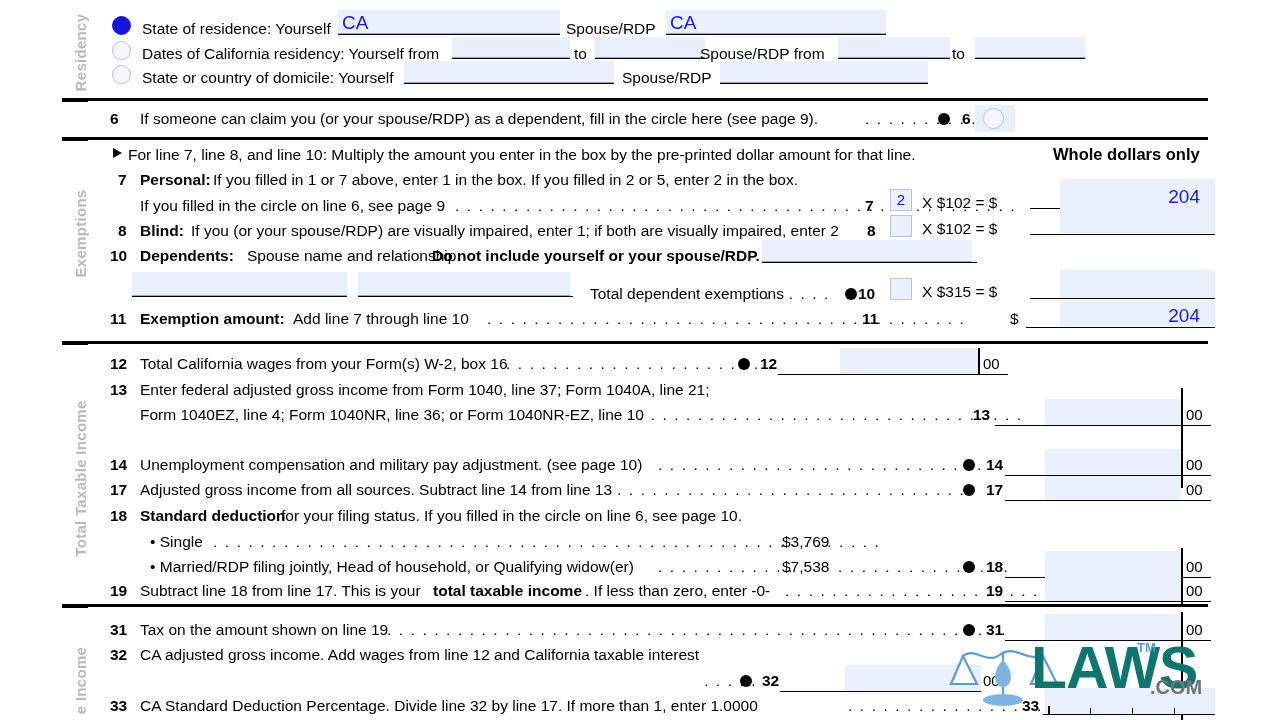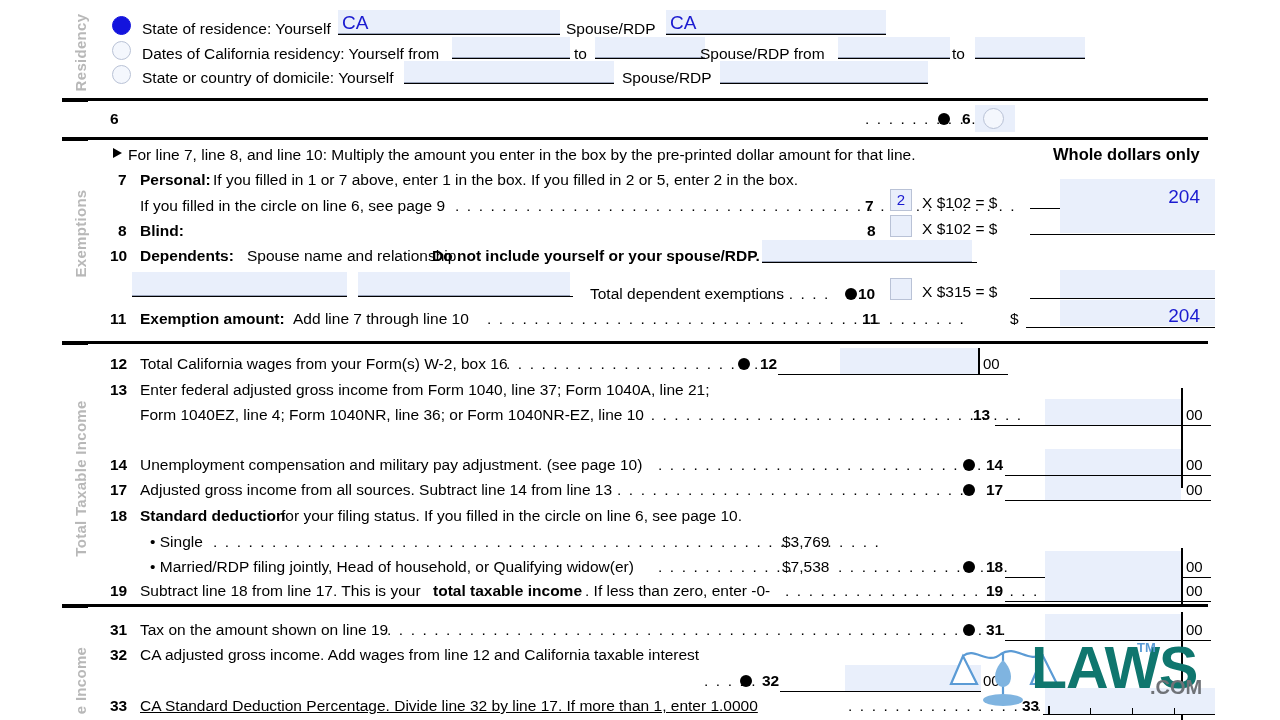--- a/index.html
+++ b/index.html
@@ -134,20 +134,21 @@
   <div class="uline" style="left:975px;top:58px;width:110px;"></div>
 
   <div class="t" style="left:142px;top:69px;">State or country of domicile: Yourself</div>
   <div class="fld" style="left:404px;top:61px;width:210px;height:22px;"></div>
   <div class="uline" style="left:404px;top:83px;width:210px;"></div>
   <div class="t" style="left:622px;top:69px;">Spouse/RDP</div>
   <div class="fld" style="left:720px;top:61px;width:208px;height:22px;"></div>
   <div class="uline" style="left:720px;top:83px;width:208px;"></div>
 
   <div class="num" style="left:110px;top:110px;">6</div>
+  <div class="t" style="left:140px;top:110px;">If someone can claim you (or your spouse/RDP) as a dependent, fill in the circle here (see page 9).</div>
   <div class="t dots" style="left:865px;top:110px;">. . . . . . . . . . .</div>
   <div class="dotblk" style="left:938px;top:113px;"></div>
   <div class="num" style="left:962px;top:110px;">6</div>
   <div class="fld nb" style="left:975px;top:105px;width:40px;height:27px;"></div>
   <div class="circ" style="left:983px;top:108px;width:21px;height:21px;"></div>
 
   <div class="tri" style="left:113px;top:148px;"></div>
   <div class="t" style="left:128px;top:146px;">For line 7, line 8, and line 10: Multiply the amount you enter in the box by the pre-printed dollar amount for that line.</div>
   <div class="t b" style="left:1053px;top:145px;font-size:16.5px;">Whole dollars only</div>
 
@@ -160,20 +161,21 @@
   <div class="sqbox" style="left:890px;top:189px;">
       <span>2</span>
     </div>
   <div class="t" style="left:922px;top:194px;">X  $102  =  $</div>
   <div class="fld nb" style="left:1060px;top:179px;width:155px;height:28px;"></div>
   <div class="uline" style="left:1030px;top:208px;width:185px;"></div>
   <div class="val r" style="left:1060px;top:186px;width:140px;">204</div>
 
   <div class="num" style="left:118px;top:222px;">8</div>
   <div class="t b" style="left:140px;top:222px;">Blind:</div>
+  <div class="t" style="left:191px;top:222px;">If you (or your spouse/RDP) are visually impaired, enter 1; if both are visually impaired, enter 2</div>
   <div class="num" style="left:867px;top:222px;">8</div>
   <div class="sqbox" style="left:890px;top:215px;">
       <span></span>
     </div>
   <div class="t" style="left:922px;top:220px;">X  $102  =  $</div>
   <div class="fld nb" style="left:1060px;top:205px;width:155px;height:28px;"></div>
   <div class="uline" style="left:1030px;top:234px;width:185px;"></div>
   <div class="val r" style="left:1060px;top:212px;width:140px;"></div>
 
   <div class="num" style="left:110px;top:247px;">10</div>
@@ -304,21 +306,21 @@
   <div class="t" style="left:140px;top:646px;">CA adjusted gross income. Add wages from line 12 and California taxable interest</div>
   <div class="t dots" style="left:704px;top:672px;">. . . . .</div>
   <div class="dotblk" style="left:740px;top:675px;"></div>
   <div class="num" style="left:762px;top:672px;">32</div>
   <div class="fld nb" style="left:845px;top:665px;width:136px;height:26px;"></div>
   <div class="uline" style="left:780px;top:691px;width:201px;"></div>
   <div class="val r" style="left:848px;top:669px;width:126px;"></div>
   <div class="cents" style="left:983px;top:672px;">00</div>
 
   <div class="num" style="left:110px;top:697px;">33</div>
-  <div class="t" style="left:140px;top:697px;text-decoration:underline;">CA Standard Deduction Percentage. Divide line 32 by line 17. If more than 1, enter 1.0000</div>
+  <div class="t" style="left:140px;top:697px;">CA Standard Deduction Percentage. Divide line 32 by line 17. If more than 1, enter 1.0000</div>
   <div class="t dots" style="left:848px;top:697px;">. . . . . . . . . . . . . . . . . . . . . . . .</div>
   <div class="num" style="left:1022px;top:697px;">33</div>
   <div class="fld nb" style="left:1045px;top:688px;width:170px;height:26px;"></div>
   <div class="uline" style="left:1043px;top:714px;width:172px;"></div>
   <div class="uline" style="left:1048px;top:706px;width:2px;height:8px;"></div>
   <div class="uline" style="left:1090px;top:708px;width:1px;height:6px;"></div>
   <div class="uline" style="left:1132px;top:708px;width:1px;height:6px;"></div>
   <div class="uline" style="left:1174px;top:708px;width:1px;height:6px;"></div>
   <div class="val r" style="left:1048px;top:692px;width:160px;"></div>
 

